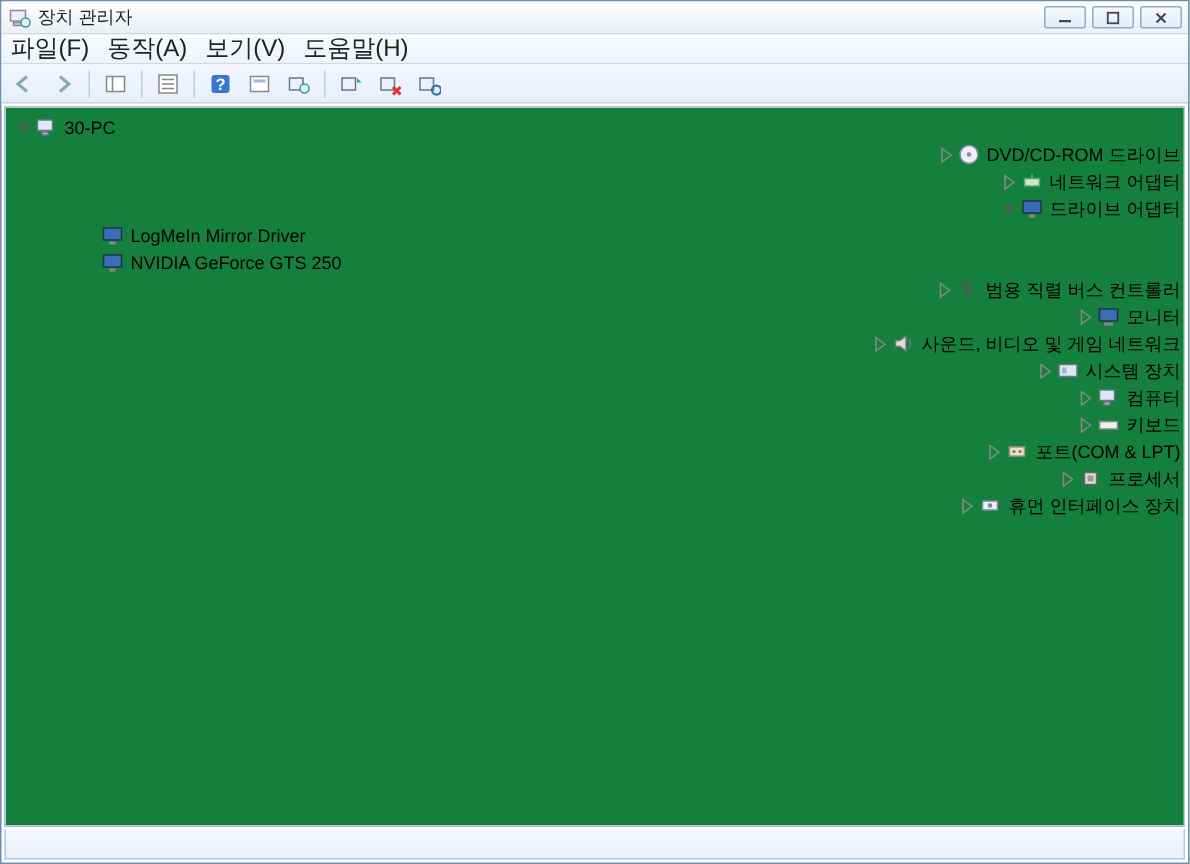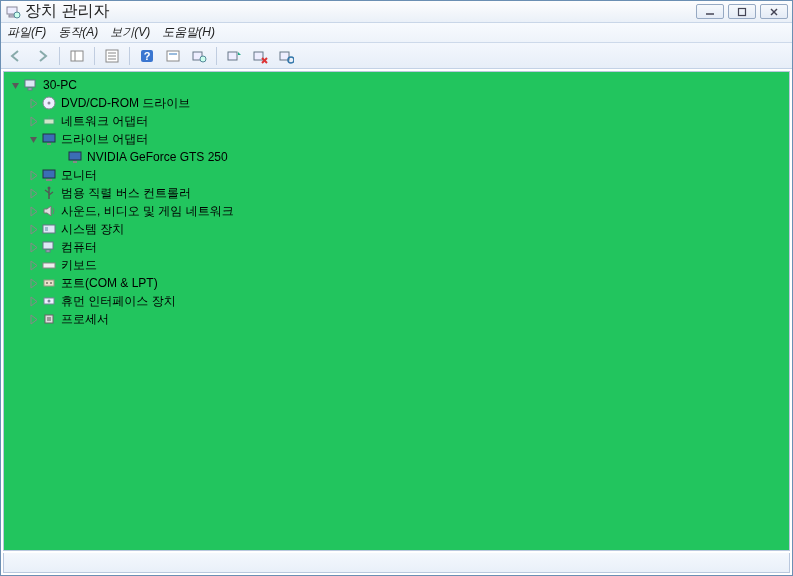--- a/index.html
+++ b/index.html
@@ -1,34 +1,34 @@
 <!DOCTYPE html>
 <html><head>
 <meta charset="utf-8">
 <style>
   * { box-sizing: border-box; margin: 0; padding: 0; }
   body { font-family: "Segoe UI", "Malgun Gothic", Tahoma, sans-serif; font-size: 12px; background: #fff; }
   .window { width: 793px; height: 576px; border: 1px solid #6b8fb3; background: #fff; display: flex; flex-direction: column; }
   .titlebar { height: 22px; background: linear-gradient(#fdfdfe, #eaf0f8); border-bottom: 1px solid #c9d6e8; display: flex; align-items: center; padding: 0 4px; }
   .titlebar .title-icon { width: 16px; height: 16px; margin-right: 4px; display: inline-flex; align-items: center; justify-content: center;}
-  .titlebar .title-text { font-size: 16px; color: #222; }
+  .titlebar .title-text { font-size: 12px; color: #222; }
   .titlebar .spacer { flex: 1; }
   .win-btn { width: 28px; height: 15px; border: 1px solid #96a9c3; border-radius: 2px; background: linear-gradient(#f6f9fc,#e4ebf6); margin-left: 4px; display: flex; align-items: center; justify-content: center; color: #556; font-size: 10px; }
   .menubar { height: 20px; background: linear-gradient(#f7fafe,#eef3fa); border-bottom: 1px solid #cdd9ea; display: flex; align-items: center; padding-left: 6px; gap: 12px; }
-  .menubar .menu-item { font-size: 12px; color: #222; cursor: default; font-style: italic; }
+  .menubar .menu-item { font-size: 16px; color: #222; cursor: default; }
   .toolbar { height: 26px; background: linear-gradient(#f3f7fd,#e7eef8); border-bottom: 1px solid #c3d2e6; display: flex; align-items: center; padding: 0 4px; gap: 4px; }
   .tool-btn { width: 22px; height: 22px; display: flex; align-items: center; justify-content: center; border-radius: 2px; }
   .tool-sep { width: 1px; height: 18px; background: #c0cde0; margin: 0 2px; }
-  .tree-container { flex: 1; overflow: auto; background: #22c55e; border: 1px solid #b9c8de; margin: 2px; padding: 4px 2px; }
+  .tree-container { flex: 1; overflow: auto; background: #15803d; border: 1px solid #b9c8de; margin: 2px; padding: 4px 2px; }
   .tree-row { display: flex; align-items: center; height: 18px; white-space: nowrap; }
   .tree-row .toggle { width: 11px; height: 11px; display: inline-flex; align-items: center; justify-content: center; margin-right: 2px; color: #777; font-size: 10px; }
   .tree-row .icon { width: 16px; height: 16px; display: inline-flex; align-items: center; justify-content: center; margin-right: 4px; }
   .tree-row .label { font-size: 12px; color: #000; }
   .indent-0 { padding-left: 4px; }
-  .indent-1 { padding-left: 22px; }
+  .indent-1 { padding-left: 22px; justify-content: flex-end; }
   .indent-2 { padding-left: 48px; }
   .statusbar { height: 20px; background: linear-gradient(#f4f8fd,#e9f0f9); border-top: 1px solid #c3d2e6; margin: 0 2px 2px 2px; border: 1px solid #b9c8de; border-top: none;}
   svg { display: block; }
 </style>
 </head>
 <body>
 
 <div class="window">
 
   <div class="titlebar">
@@ -193,35 +193,31 @@
           <span class="label">드라이브 어댑터</span>
         </div>
         <div class="tree-row indent-2">
           <span class="toggle" style="width:11px"></span>
           <span class="icon">
             <svg width="16" height="16">
               <rect x="2" y="3" width="12" height="8" fill="#3b6db5" stroke="#234"></rect>
               <rect x="6" y="12" width="4" height="2" fill="#888"></rect>
             </svg>
           </span>
+          <span class="label">LogMeIn Mirror Driver</span>
+        </div>
+        <div class="tree-row indent-2">
+          <span class="toggle" style="width:11px"></span>
+          <span class="icon">
+            <svg width="16" height="16">
+              <rect x="2" y="3" width="12" height="8" fill="#3b6db5" stroke="#234"></rect>
+              <rect x="6" y="12" width="4" height="2" fill="#888"></rect>
+            </svg>
+          </span>
           <span class="label">NVIDIA GeForce GTS 250</span>
-        </div>
-        <div class="tree-row indent-1">
-          <span class="toggle">
-            <svg width="11" height="11">
-              <path d="M3 1 L9 5.5 L3 10 Z" fill="none" stroke="#888"></path>
-            </svg>
-          </span>
-          <span class="icon">
-            <svg width="16" height="16">
-              <rect x="2" y="3" width="12" height="8" fill="#3b6db5" stroke="#234"></rect>
-              <rect x="5" y="12" width="6" height="2" fill="#888"></rect>
-            </svg>
-          </span>
-          <span class="label">모니터</span>
         </div>
         <div class="tree-row indent-1">
           <span class="toggle">
             <svg width="11" height="11">
               <path d="M3 1 L9 5.5 L3 10 Z" fill="none" stroke="#888"></path>
             </svg>
           </span>
           <span class="icon">
             <svg width="16" height="16">
               <line x1="8" y1="2" x2="8" y2="14" stroke="#555" stroke-width="1.5"></line>
@@ -232,20 +228,34 @@
           <span class="label">범용 직렬 버스 컨트롤러</span>
         </div>
         <div class="tree-row indent-1">
           <span class="toggle">
             <svg width="11" height="11">
               <path d="M3 1 L9 5.5 L3 10 Z" fill="none" stroke="#888"></path>
             </svg>
           </span>
           <span class="icon">
             <svg width="16" height="16">
+              <rect x="2" y="3" width="12" height="8" fill="#3b6db5" stroke="#234"></rect>
+              <rect x="5" y="12" width="6" height="2" fill="#888"></rect>
+            </svg>
+          </span>
+          <span class="label">모니터</span>
+        </div>
+        <div class="tree-row indent-1">
+          <span class="toggle">
+            <svg width="11" height="11">
+              <path d="M3 1 L9 5.5 L3 10 Z" fill="none" stroke="#888"></path>
+            </svg>
+          </span>
+          <span class="icon">
+            <svg width="16" height="16">
               <path d="M3 6 L6 6 L10 3 L10 13 L6 10 L3 10 Z" fill="#ddd" stroke="#777"></path>
               <path d="M12 5 Q14 8 12 11" stroke="#777" fill="none"></path>
             </svg>
           </span>
           <span class="label">사운드, 비디오 및 게임 네트워크</span>
         </div>
         <div class="tree-row indent-1">
           <span class="toggle">
             <svg width="11" height="11">
               <path d="M3 1 L9 5.5 L3 10 Z" fill="none" stroke="#888"></path>
@@ -304,37 +314,37 @@
           <span class="label">포트(COM &amp; LPT)</span>
         </div>
         <div class="tree-row indent-1">
           <span class="toggle">
             <svg width="11" height="11">
               <path d="M3 1 L9 5.5 L3 10 Z" fill="none" stroke="#888"></path>
             </svg>
           </span>
           <span class="icon">
             <svg width="16" height="16">
+              <rect x="4" y="4" width="8" height="8" fill="#ddd" stroke="#666"></rect>
+              <rect x="6" y="6" width="4" height="4" fill="#999"></rect>
+            </svg>
+          </span>
+          <span class="label">프로세서</span>
+        </div>
+        <div class="tree-row indent-1">
+          <span class="toggle">
+            <svg width="11" height="11">
+              <path d="M3 1 L9 5.5 L3 10 Z" fill="none" stroke="#888"></path>
+            </svg>
+          </span>
+          <span class="icon">
+            <svg width="16" height="16">
               <rect x="3" y="5" width="10" height="6" fill="#eef" stroke="#789"></rect>
               <circle cx="8" cy="8" r="1.5" fill="#789"></circle>
             </svg>
           </span>
           <span class="label">휴먼 인터페이스 장치</span>
         </div>
-        <div class="tree-row indent-1">
-          <span class="toggle">
-            <svg width="11" height="11">
-              <path d="M3 1 L9 5.5 L3 10 Z" fill="none" stroke="#888"></path>
-            </svg>
-          </span>
-          <span class="icon">
-            <svg width="16" height="16">
-              <rect x="4" y="4" width="8" height="8" fill="#ddd" stroke="#666"></rect>
-              <rect x="6" y="6" width="4" height="4" fill="#999"></rect>
-            </svg>
-          </span>
-          <span class="label">프로세서</span>
-        </div>
       </div>
   </div>
 
   <div class="statusbar"></div>
 </div>
 
 </body></html>

